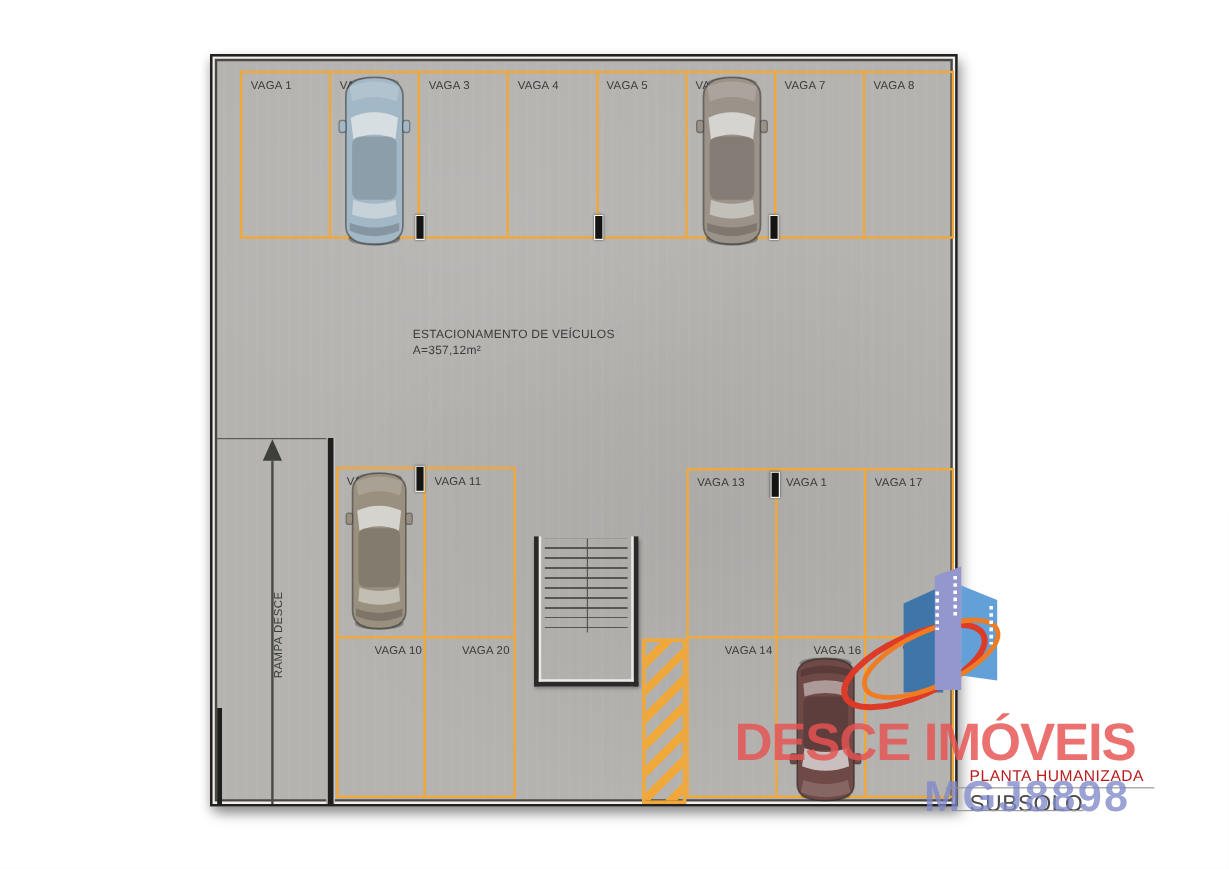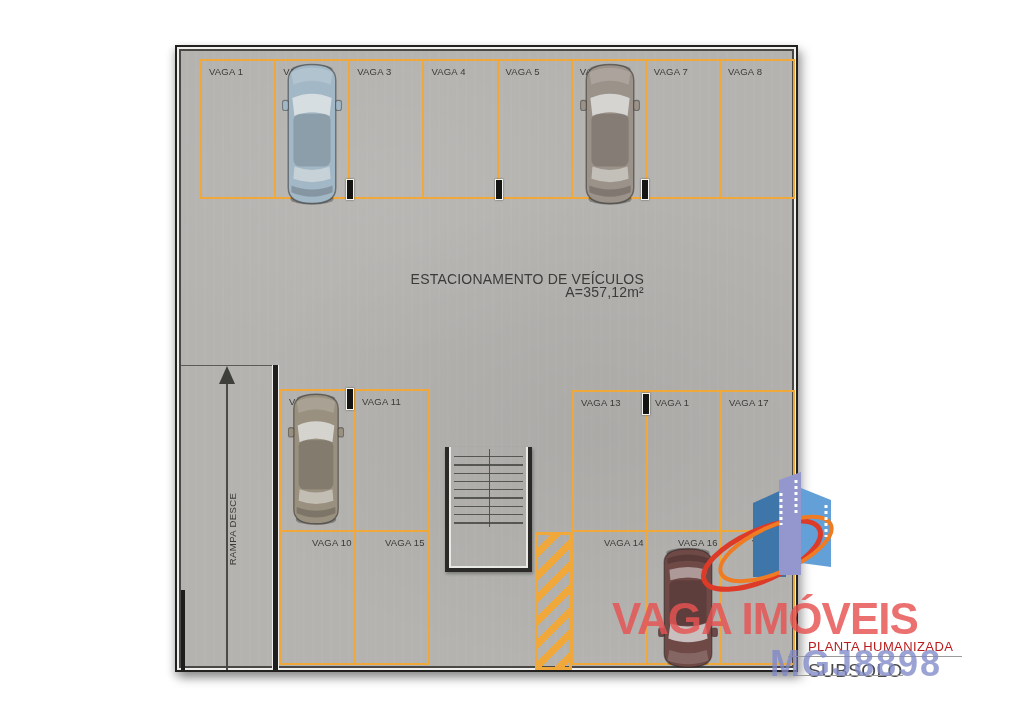--- a/index.html
+++ b/index.html
@@ -57,21 +57,21 @@
   .ramp-wall{position:absolute;background:#201f1d;border-left:1px solid #eeeeec;border-right:1px solid #eeeeec;box-sizing:content-box;}
   .thin-line{position:absolute;background:#5a5a57;}
   .arrow-stem{position:absolute;width:2px;background:#4a4a47;}
   .arrow-head{position:absolute;width:0;height:0;border-left:8px solid transparent;
               border-right:8px solid transparent;border-bottom:18px solid #3e3e3b;}
   .ramp-label{position:absolute;width:110px;height:12px;text-align:center;transform:rotate(-90deg);
               font-size:9.5px;color:#3a3a38;letter-spacing:.4px;white-space:nowrap;}
   .wall-seg{position:absolute;background:#1e1e1c;}
 
   
-  .area-text{position:absolute;text-align:right;font-size:14px;line-height:13px;color:#3b3b39;letter-spacing:.2px;}
+  .area-text{position:absolute;text-align:left;font-size:10px;line-height:13px;color:#3b3b39;letter-spacing:.2px;}
 
   
   .car{position:absolute;}
   .car svg{display:block;width:100%;height:100%;}
   .car.flip svg{transform:scaleY(-1);}
 
   
   .agency-name{position:absolute;left:612px;top:594px;font-size:44px;font-weight:bold;
                letter-spacing:-1px;color:rgba(231,82,82,.82);z-index:6;white-space:nowrap;}
   .plan-type{position:absolute;left:808px;top:639px;font-size:13px;color:#b91c1c;letter-spacing:.4px;z-index:6;}
@@ -171,21 +171,21 @@
         <div class="cell">
             <span class="spot-label">VAGA 9</span>
           </div>
         <div class="cell last-col">
             <span class="spot-label">VAGA 11</span>
           </div>
         <div class="cell last-row">
             <span class="spot-label">VAGA 10</span>
           </div>
         <div class="cell last-col last-row">
-            <span class="spot-label">VAGA 15</span>
+            <span class="spot-label">VAGA 20</span>
           </div>
       </div>
       <div class="pillar" style="left:167px;top:339px;height:22px;"></div>
       <div class="car" style="left: 108px; top: 341px; width: 58px; height: 138px; color: rgb(153, 144, 127);">
         <svg viewBox="0 0 60 132" preserveAspectRatio="none">
             <use href="#carShape"></use>
           </svg>
       </div>
 
       <div class="hatch" style="left:356px;top:483px;width:37px;height:138px;"></div>
@@ -228,20 +228,20 @@
       <ellipse cx="86" cy="94" rx="60" ry="23" stroke="#ef7b22" stroke-width="4" transform="rotate(-24 86 94)"></ellipse>
     </g>
     <polygon points="89,25 111,17 111,120 89,120" fill="#9397cd"></polygon>
     <g stroke="#ffffff" stroke-width="3" stroke-dasharray="3 3">
       <line x1="91" y1="38" x2="91" y2="70"></line>
       <line x1="106" y1="25" x2="106" y2="60"></line>
       <line x1="136" y1="50" x2="136" y2="82"></line>
     </g>
   </svg>
 
-  <div class="agency-name" style="color: rgba(231, 82, 82, 0.824);">VAGA IMÓVEIS</div>
+  <div class="agency-name" style="color: rgba(231, 82, 82, 0.824);">DESCE IMÓVEIS</div>
   <div class="plan-type">PLANTA HUMANIZADA</div>
   <div class="brand-line" style="left:788px;top:656px;width:174px;"></div>
   <div class="floor-name">SUBSOLO</div>
   <div class="brand-line" style="left:793px;top:675px;width:110px;"></div>
   <div class="watermark" style="color: rgba(128, 136, 200, 0.784);">MGJ8898</div>
 
 </div>
 
 </body></html>

